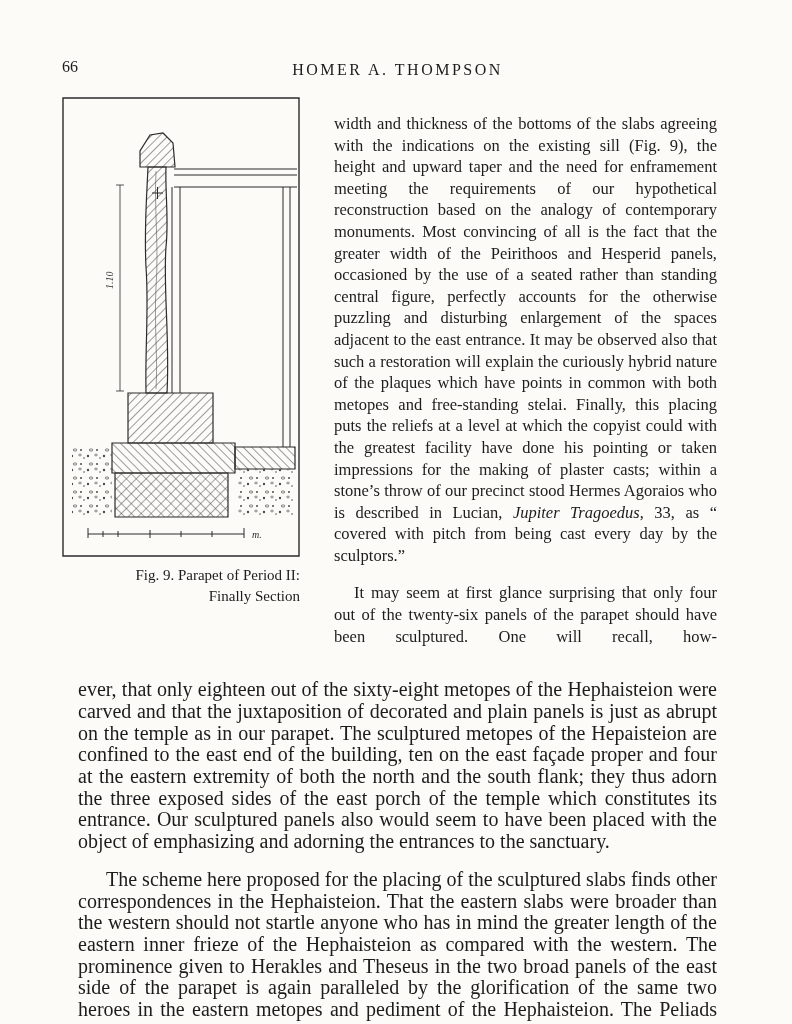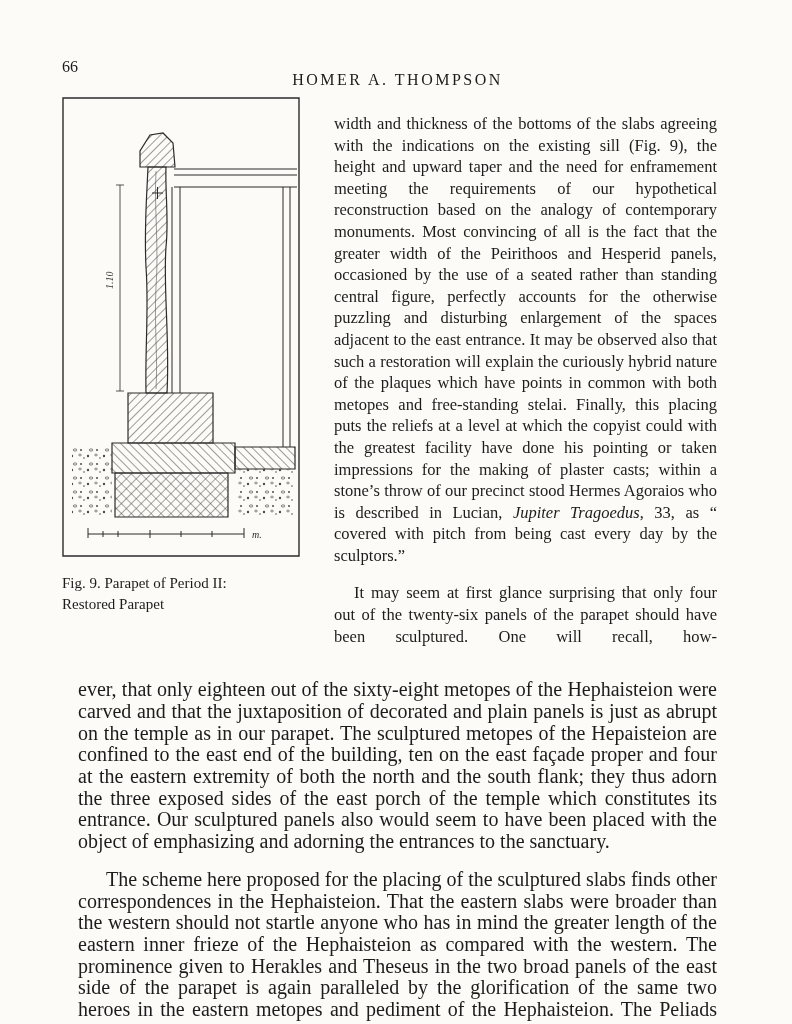--- a/index.html
+++ b/index.html
@@ -12,28 +12,28 @@
   }
   .page {
     position:relative;
     width:792px; height:1024px;
     padding:55px 59px 0 62px;
     overflow:hidden;
   }
   .header { position:relative; height:24px; margin-bottom:18px; }
   .page-num { position:absolute; left:0; top:3px; font-size:16px; }
   .running-head {
-    position:absolute; left:0; right:0; top:16px;
+    position:absolute; left:0; right:0; top:6px;
     text-align:center; font-size:16px; letter-spacing:2.5px;
   }
   .columns { display:flex; gap:18px; align-items:flex-start; }
   .figure-block { flex:0 0 238px; width:238px; }
   .fig-frame { width:238px; height:460px; }
   figcaption {
-    text-align:left; font-size:15px; line-height:21px; margin-top:12px;
+    text-align:right; font-size:15px; line-height:21px; margin-top:4px;
   }
   .col-text {
     flex:1;
     font-size:16.5px; line-height:21.6px;
     text-align:justify;
   }
   p { margin:16px; }
   .indent1 { text-indent:20px; }
   .jlast { text-align-last:justify; }
   .fullwidth {
@@ -138,21 +138,21 @@
           <line x1="88" y1="433" x2="88" y2="441"></line>
           <line x1="119" y1="434" x2="119" y2="440"></line>
           <line x1="150" y1="434" x2="150" y2="440"></line>
           <line x1="182" y1="431" x2="182" y2="441"></line>
         </g>
         <text x="190" y="441" font-size="10" font-style="italic" font-family="Liberation Serif, serif" fill="#2b2b2b">m.</text>
       </svg>
 
       <figcaption>
         <span>Fig. 9.  Parapet of Period II:</span><br>
-        <span>Restored Parapet</span>
+        <span>Finally Section</span>
       </figcaption>
     </figure>
 
     <div class="col-text">
       <p>
         <span>width and thickness of the bottoms of the slabs agreeing with the indications on the existing sill (Fig. 9), the height and upward taper and the need for enframement meeting the requirements of our hypothetical reconstruction based on the analogy of contemporary monuments.  Most convincing of all is the fact that the greater width of the Peirithoos and Hesperid panels, occasioned by the use of a seated rather than standing central figure, perfectly accounts for the otherwise puzzling and disturbing enlargement of the spaces adjacent to the east entrance.  It may be observed also that such a restoration will explain the curiously hybrid nature of the plaques which have points in common with both metopes and free-standing stelai.  Finally, this placing puts the reliefs at a level at which the copyist could with the greatest facility have done his pointing or taken impressions for the making of plaster casts; within a stone’s throw of our precinct stood Hermes Agoraios who is described in Lucian, </span><em>Jupiter Tragoedus</em><span>, 33, as “ covered with pitch from being cast every day by the sculptors.”</span>
       </p>
       <p class="indent1 jlast">It may seem at first glance surprising that only four out of the twenty-six panels of the parapet should have been sculptured.  One will recall, how-</p>
     </div>
 

